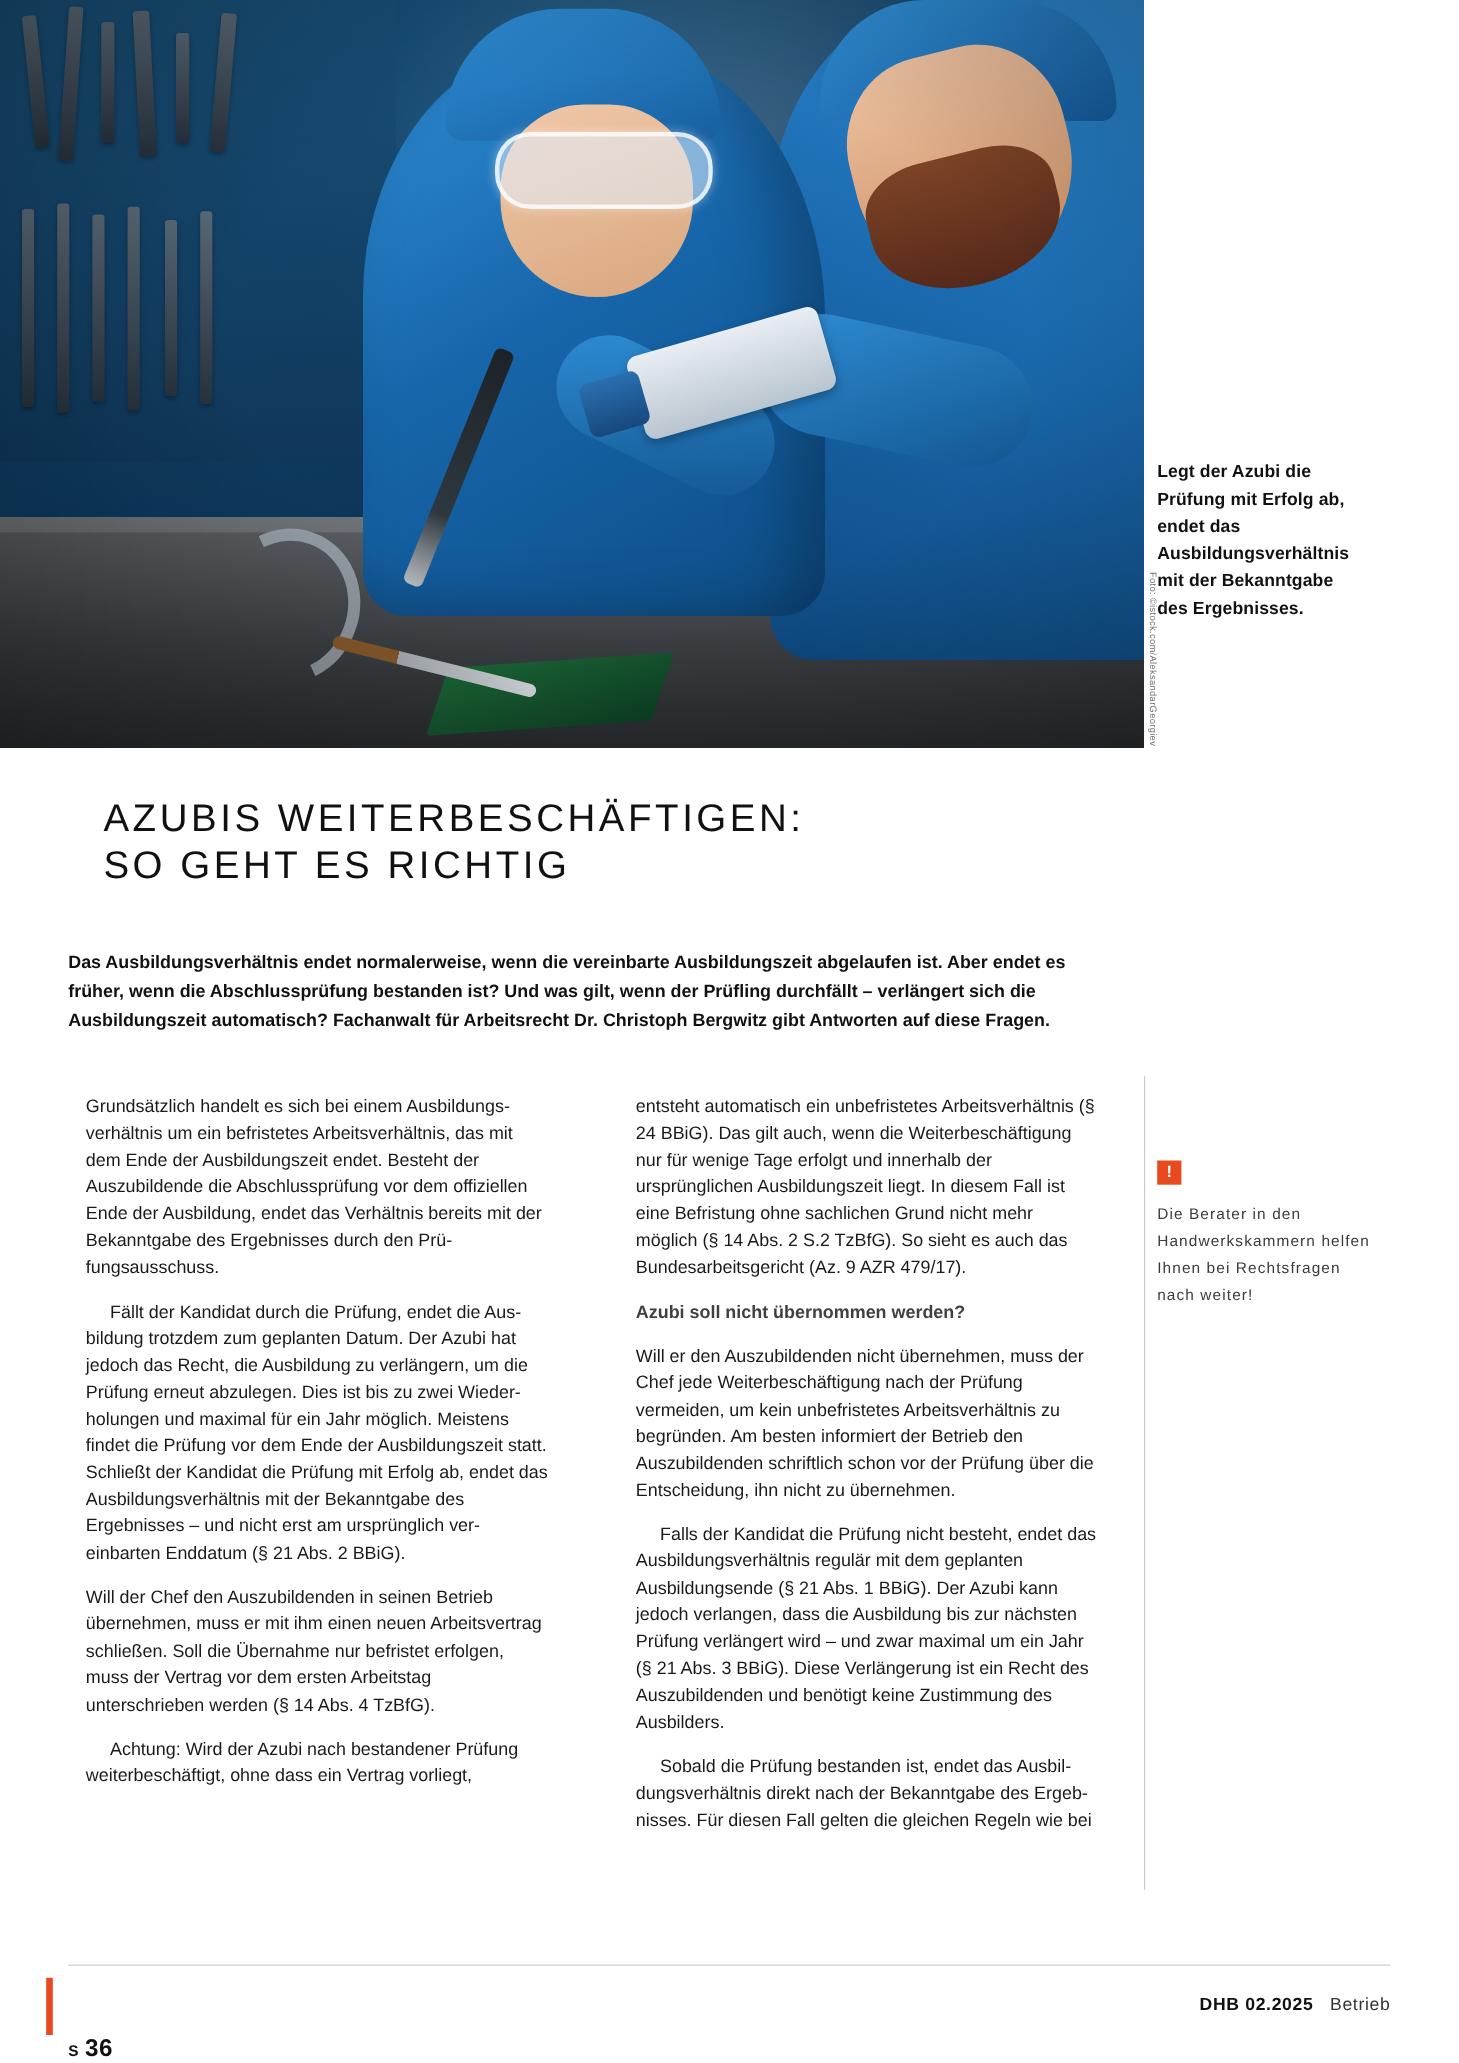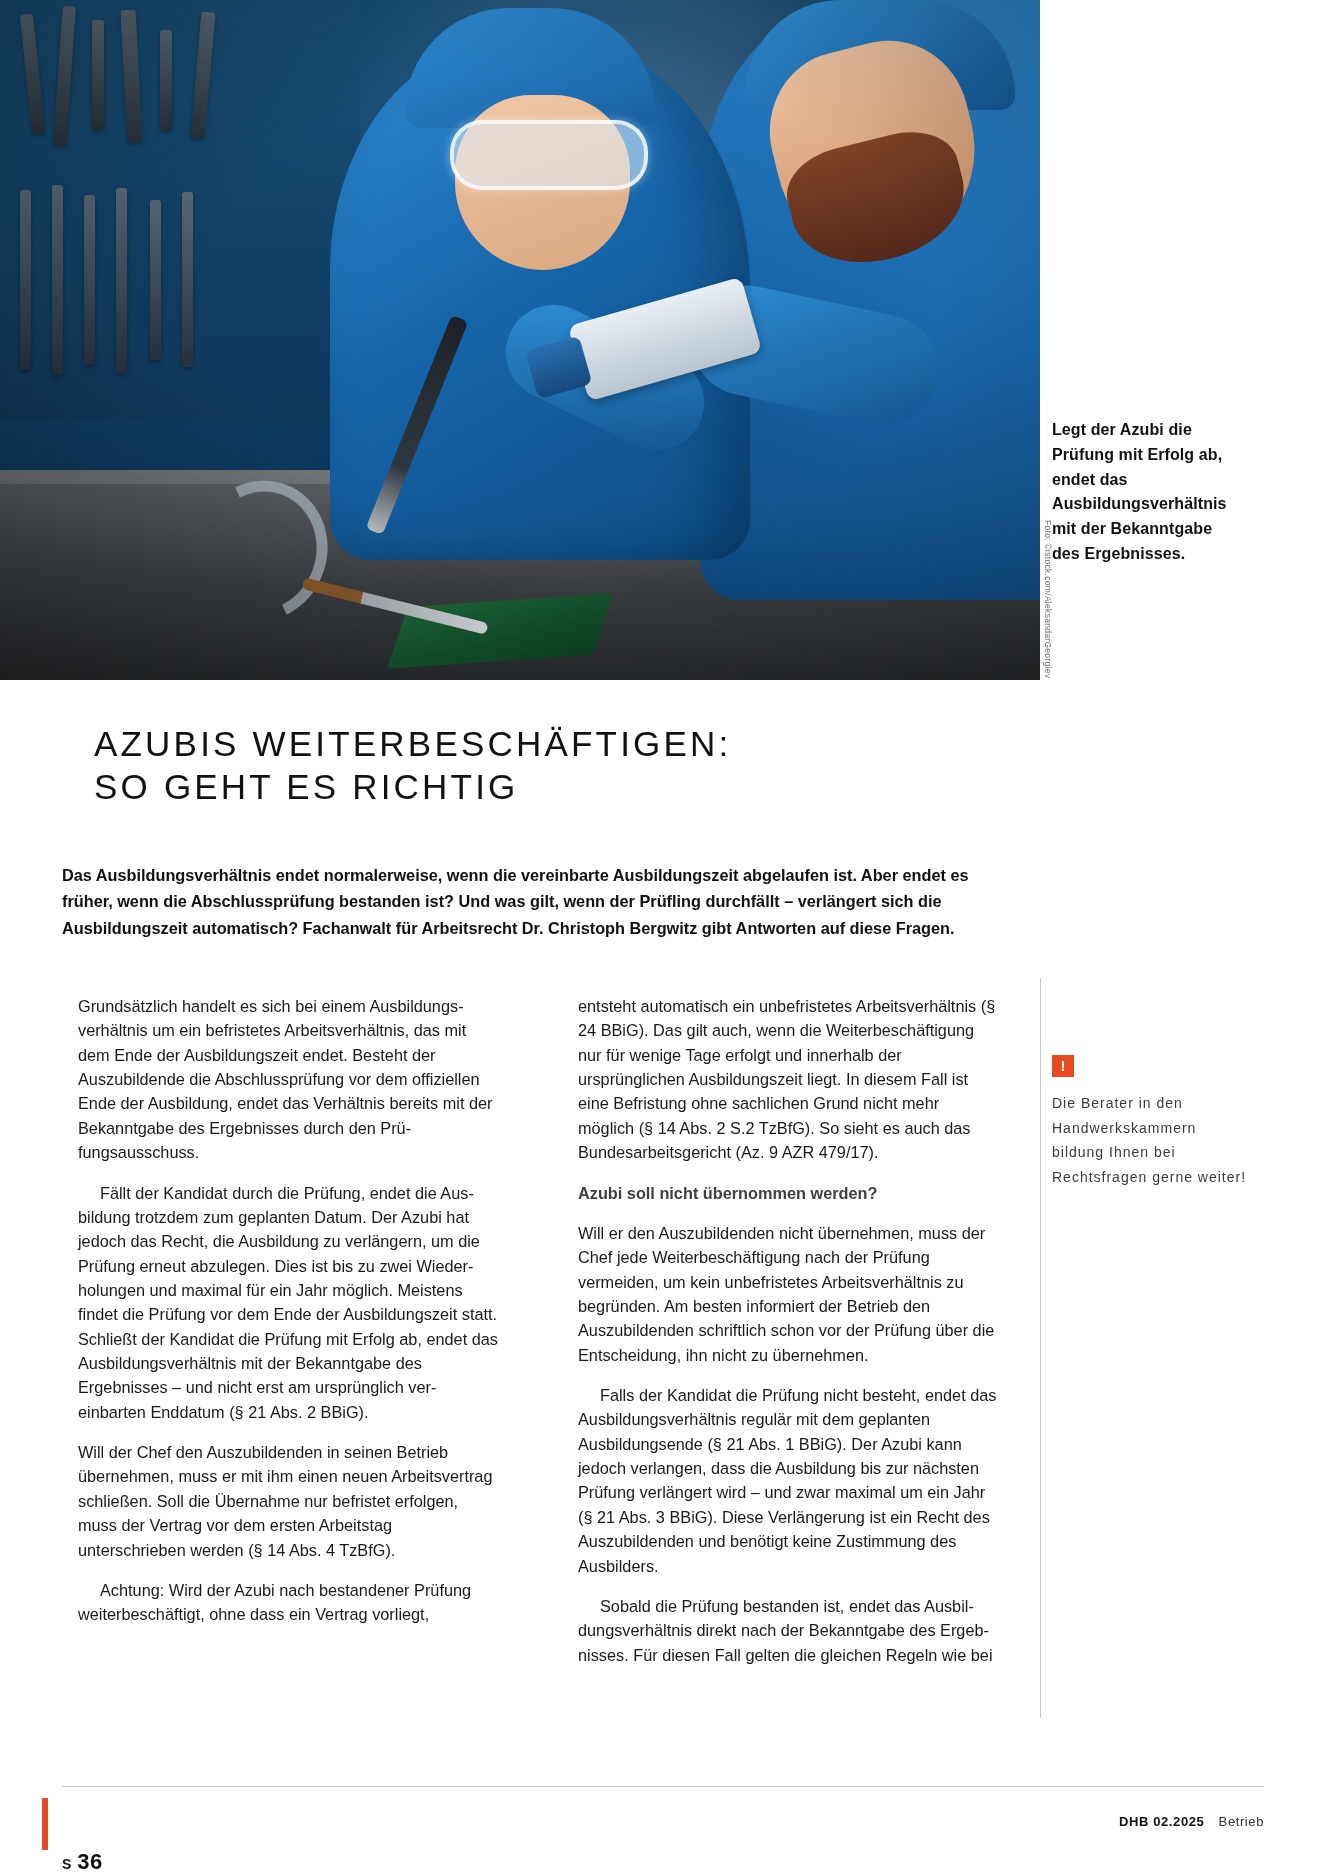--- a/index.html
+++ b/index.html
@@ -302,21 +302,21 @@
     margin-top: 39px;
   }
   .page-num .big {
     font-size: 22px;
     letter-spacing: 0.5px;
   }
   .footer-right {
     position: absolute;
     right: 62px;
     top: 1814px;
-    font-size: 13px;
+    font-size: 16px;
     letter-spacing: 0.6px;
     color: #111;
   }
   .footer-right .issue { font-weight: bold; }
   .footer-right .section { color: #333; margin-left: 10px; }
 </style>
 </head>
 <body>
 
 <div class="hero">
@@ -381,21 +381,21 @@
   <p>entsteht automatisch ein unbefristetes Arbeitsver­hältnis (§ 24 BBiG). Das gilt auch, wenn die Weiterbe­schäftigung nur für wenige Tage erfolgt und innerhalb der ursprünglichen Ausbildungszeit liegt. In diesem Fall ist eine Befristung ohne sachlichen Grund nicht mehr möglich (§ 14 Abs. 2 S.2 TzBfG). So sieht es auch das Bundesarbeitsgericht (Az. 9 AZR 479/17).</p>
   <p class="subhead">Azubi soll nicht übernommen werden?</p>
   <p>Will er den Auszubildenden nicht übernehmen, muss der Chef jede Weiterbeschäftigung nach der Prüfung vermeiden, um kein unbefristetes Arbeitsverhältnis zu begründen. Am besten informiert der Betrieb den Auszubildenden schriftlich schon vor der Prüfung über die Entscheidung, ihn nicht zu übernehmen.</p>
   <p class="indent">Falls der Kandidat die Prüfung nicht besteht, endet das Ausbildungsverhältnis regulär mit dem geplanten Ausbildungsende (§ 21 Abs. 1 BBiG). Der Azubi kann jedoch verlangen, dass die Ausbildung bis zur nächs­ten Prüfung verlängert wird – und zwar maximal um ein Jahr (§ 21 Abs. 3 BBiG). Diese Verlängerung ist ein Recht des Auszubildenden und benötigt keine Zustim­mung des Ausbilders.</p>
   <p class="indent">Sobald die Prüfung bestanden ist, endet das Ausbil­dungsverhältnis direkt nach der Bekanntgabe des Ergeb­nisses. Für diesen Fall gelten die gleichen Regeln wie bei</p>
 </div>
 
 <div class="rule-v"></div>
 <div class="note">
   <div class="note-badge">!</div>
-  <div class="note-text">Die Berater in den Handwerkskammern bildung Ihnen bei Rechtsfragen gerne weiter!</div>
+  <div class="note-text">Die Berater in den Handwerkskammern helfen Ihnen bei Rechtsfragen nach weiter!</div>
 </div>
 
 <div class="footer-rule"></div>
 <div class="page-mark"></div>
 <div class="page-num">
   <span>S</span>
   <span class="big">36</span>
 </div>
 <div class="footer-right">
   <span class="issue">DHB 02.2025</span>

